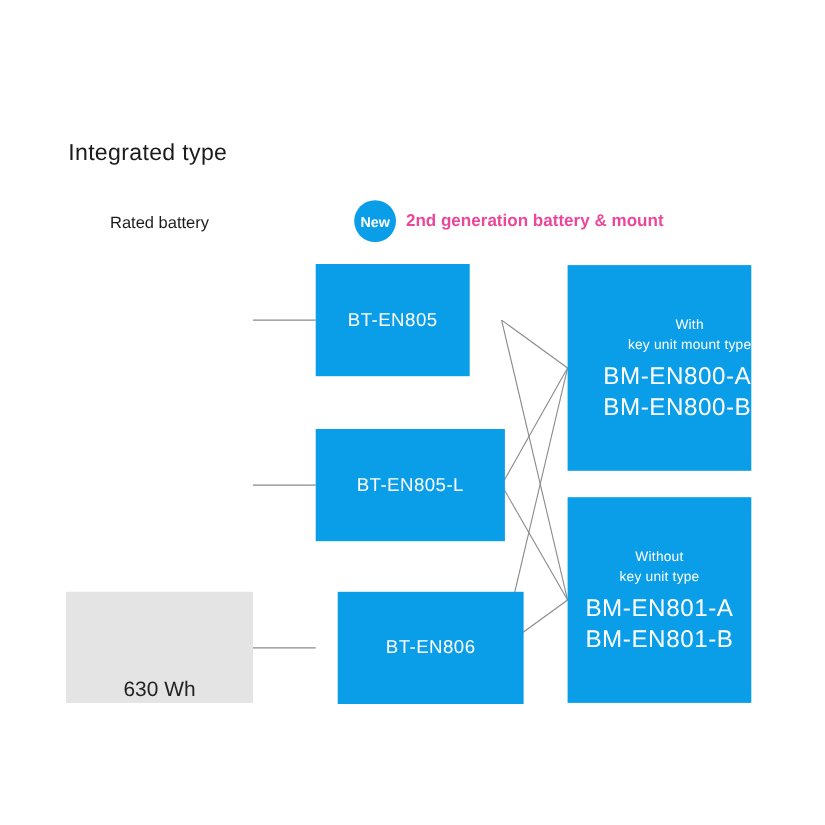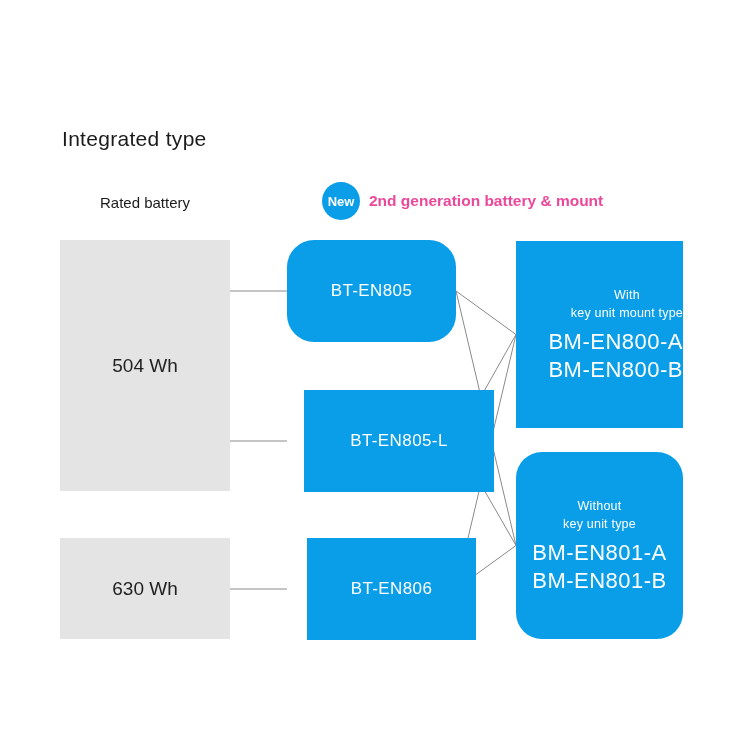--- a/index.html
+++ b/index.html
@@ -75,26 +75,26 @@
     color: #222222;
     font-size: 19px;
   }
   .box-blue {
     background: var(--accent-blue, #0A9EE9);
     color: #ffffff;
     font-size: 17px;
     letter-spacing: 0.4px;
   }
   .cap-504 { left: 60px; top: 240px; width: 170px; height: 251px; }
-  .cap-630 { left: 60px; top: 538px; width: 170px; height: 101px; }
-  .bt-1 { left: 287px; top: 240px; width: 169px; height: 102px; border-radius: 27px; }
-  .bt-2 { left: 304px; top: 390px; width: 190px; height: 102px; }
+  .cap-630 { left: 60px; top: 538px; width: 170px; height: 101px; justify-content: flex-end; }
+  .bt-1 { left: 287px; top: 240px; width: 140px; height: 102px; }
+  .bt-2 { left: 287px; top: 390px; width: 172px; height: 102px; }
   .bt-3 { left: 287px; top: 538px; width: 169px; height: 102px; margin-left: 20px; }
   .mount-1 { left: 516px; top: 241px; width: 167px; height: 187px; align-items: flex-end; }
-  .mount-2 { left: 516px; top: 452px; width: 167px; height: 187px; border-radius: 26px; }
+  .mount-2 { left: 516px; top: 452px; width: 167px; height: 187px; }
   .mount-desc {
     font-size: 12.5px;
     line-height: 18px;
     letter-spacing: 0.2px;
     margin-bottom: 6px;
   }
   .mount-models {
     font-size: 22px;
     line-height: 28px;
     letter-spacing: 0.5px;
@@ -131,23 +131,20 @@
 
   <h1 class="page-title">Integrated type</h1>
 
   <div class="col-label">Rated battery</div>
 
   <div class="gen-header">
     <span class="new-badge">New</span>
     <span class="gen-label">2nd generation battery &amp; mount</span>
   </div>
 
-  <div class="box box-gray cap-504">
-    <span>504 Wh</span>
-  </div>
 
   <div class="box box-gray cap-630">
     <span>630 Wh</span>
   </div>
 
   <div class="box box-blue bt-1">
     <span>BT-EN805</span>
   </div>
 
   <div class="box box-blue bt-2">

